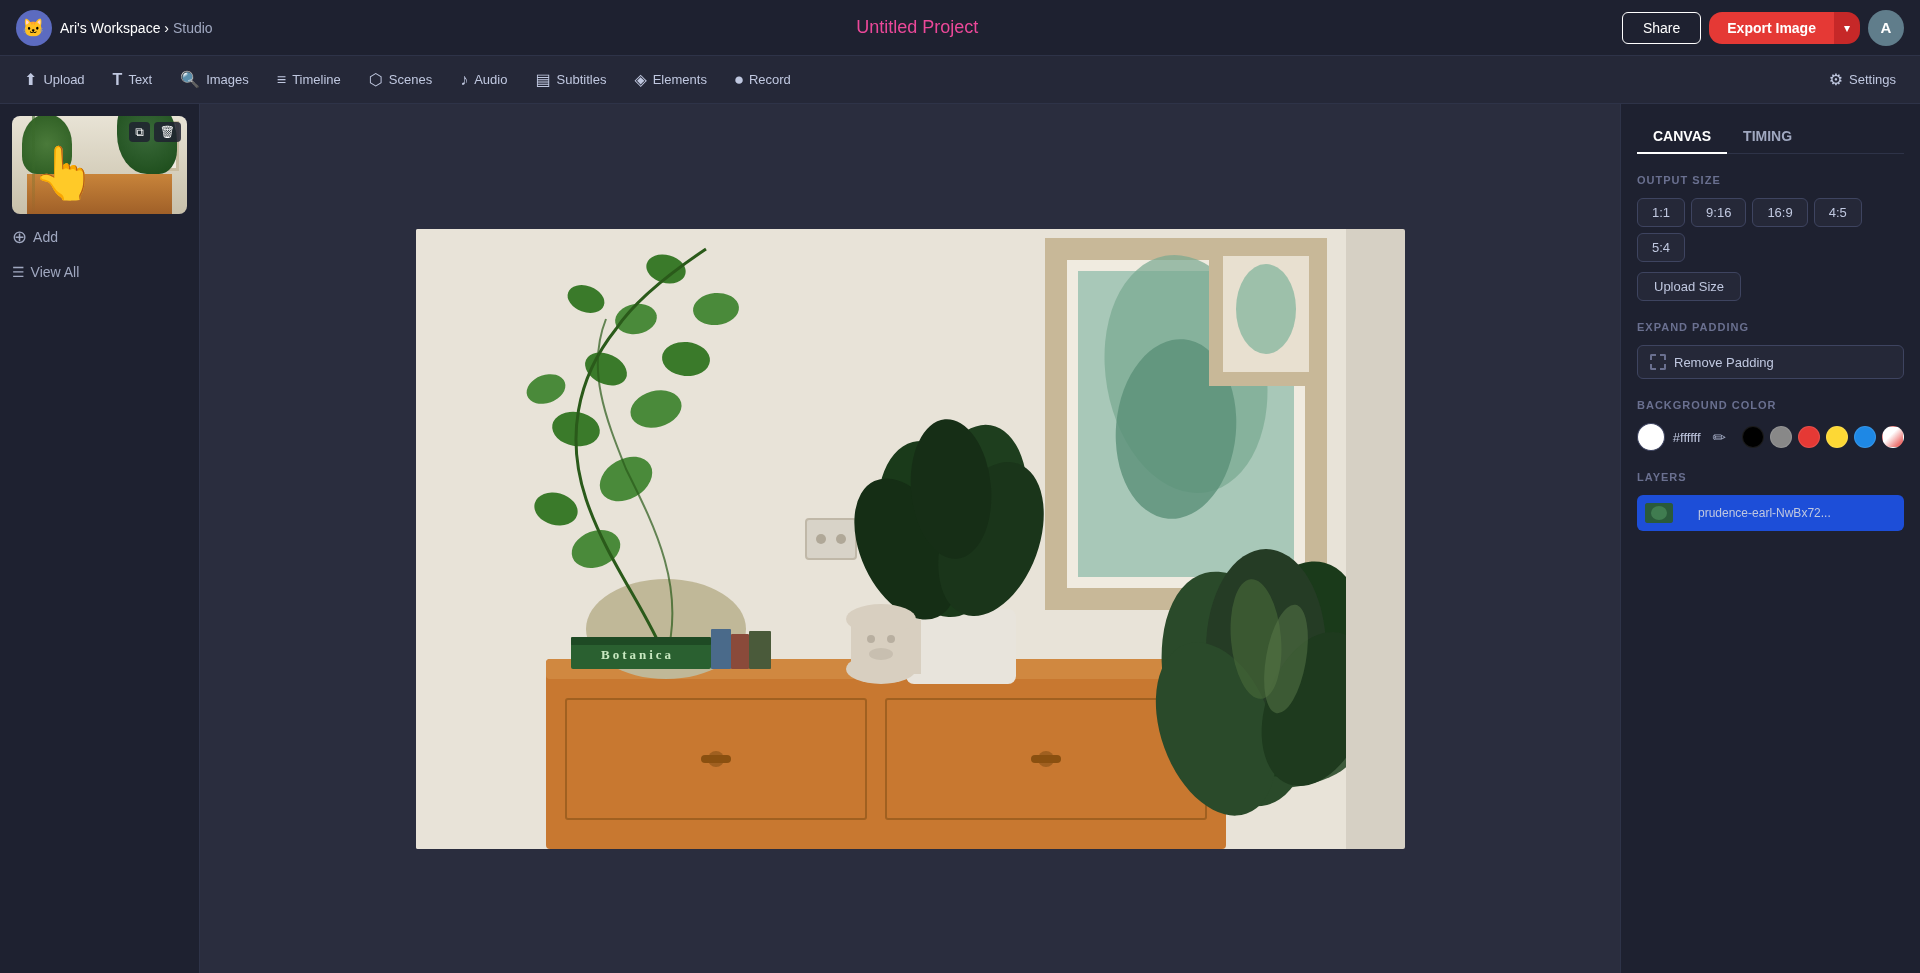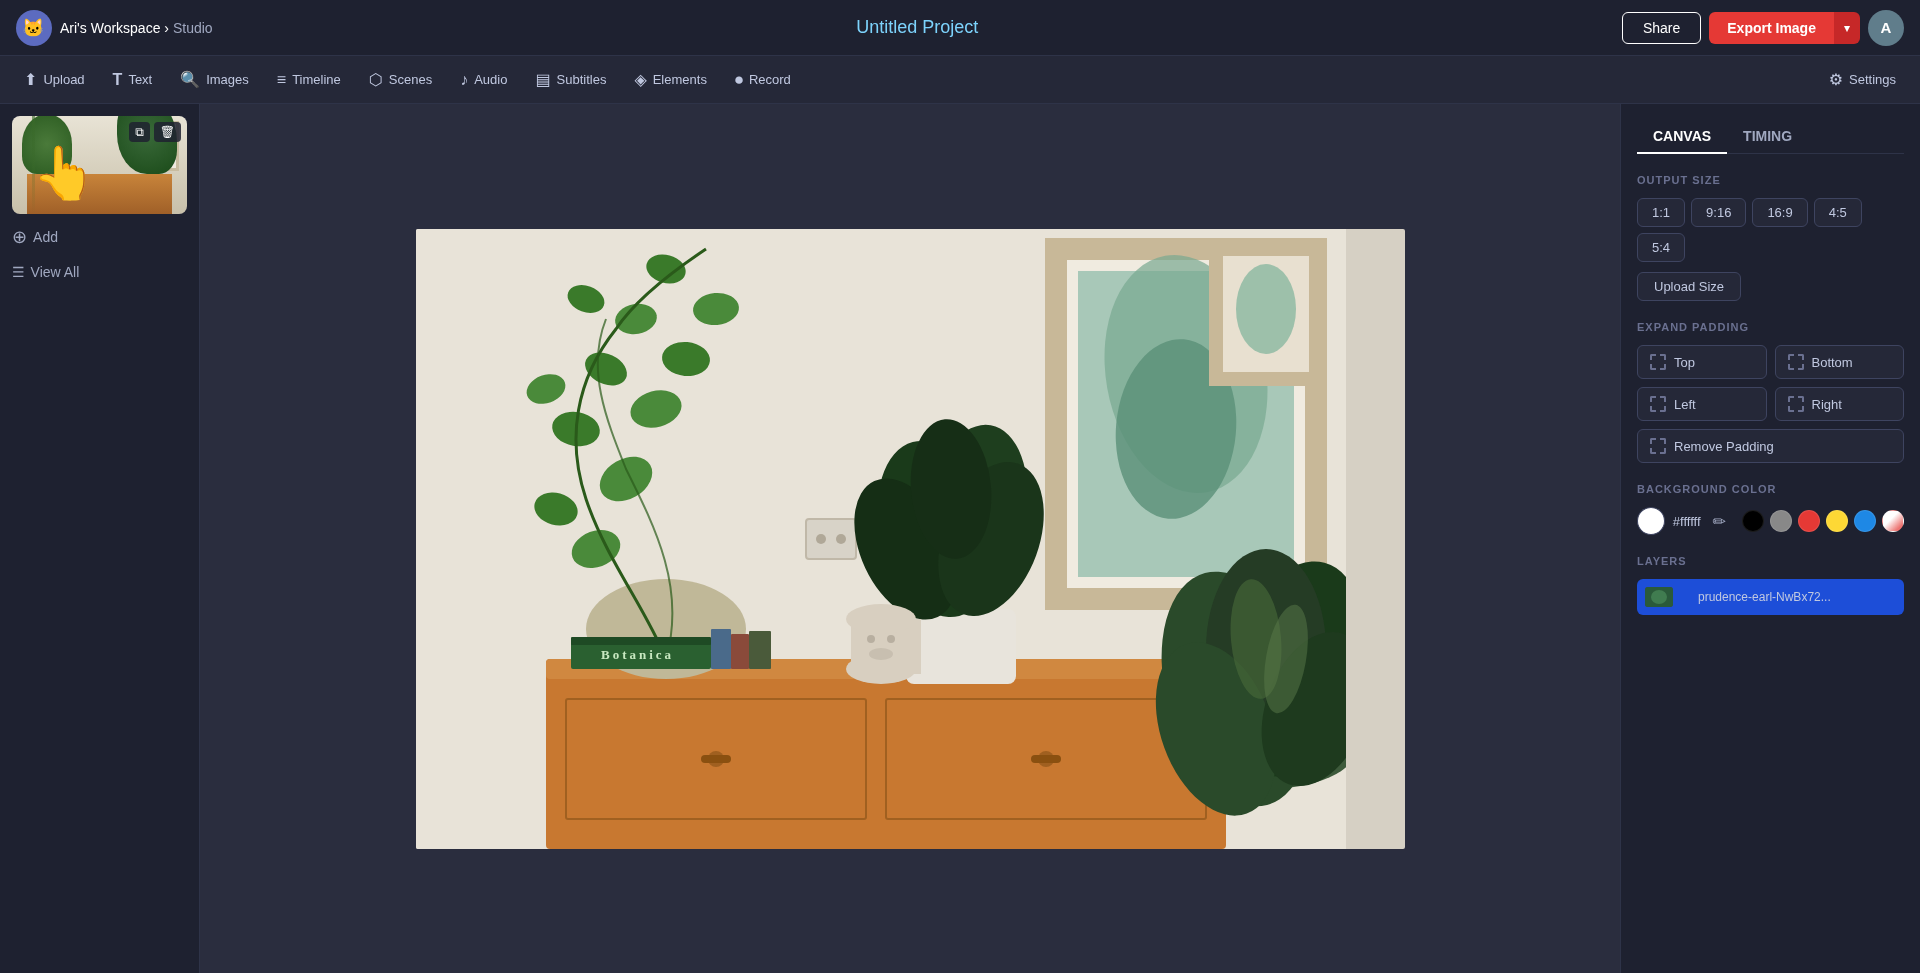--- a/index.html
+++ b/index.html
@@ -8,24 +8,24 @@
     
     .top-bar {
       display: flex; align-items: center; height: 56px;
       background: #1e2130; border-bottom: 1px solid #2e3348;
       padding: 0 16px; gap: 12px;
     }
     .workspace-info { display: flex; align-items: center; gap: 8px; }
     .avatar { width: 36px; height: 36px; border-radius: 50%; background: #5c6bc0; display: flex; align-items: center; justify-content: center; font-size: 18px; }
     .breadcrumb { color: #a0a8c0; font-size: 14px; }
     .breadcrumb span { color: #fff; }
-    .project-title { flex: 1; text-align: center; color: #7dd3fc; font-size: 18px; }
+    .project-title { flex: 1; text-align: center; color: #ec4899; font-size: 18px; }
     .top-actions { display: flex; align-items: center; gap: 8px; margin-left: auto; }
     .share-btn { background: transparent; color: #fff; border: 1.5px solid #fff; border-radius: 6px; padding: 7px 20px; cursor: pointer; font-size: 14px; font-weight: 500; }
-    .export-btn-wrap { display: flex; border-radius: 6px; overflow: hidden; }
+    .export-btn-wrap { display: flex; border-radius: 13px; overflow: hidden; }
     .export-btn { background: #e53935; color: #fff; border: none; padding: 8px 18px; cursor: pointer; font-size: 14px; font-weight: 600; }
     .export-chevron { background: #c62828; color: #fff; border: none; padding: 8px 10px; cursor: pointer; font-size: 12px; }
     .user-avatar { width: 36px; height: 36px; border-radius: 50%; background: #607d8b; display: flex; align-items: center; justify-content: center; font-size: 15px; font-weight: 600; }
 
     
     .toolbar {
       display: flex; align-items: center; height: 48px;
       background: #252838; border-bottom: 1px solid #2e3348;
       padding: 0 12px; gap: 4px;
     }
@@ -302,38 +302,20 @@
         <button class="size-btn">9:16</button>
         <button class="size-btn">16:9</button>
         <button class="size-btn">4:5</button>
         <button class="size-btn">5:4</button>
       </div>
       <button class="custom-size-btn">Upload Size</button>
     </div>
 
     <div class="padding-section">
       <div class="section-label">EXPAND PADDING</div>
-      <div class="padding-grid">
-        <button class="padding-btn">
-          <div class="padding-icon"></div>
-          <span>Top</span>
-        </button>
-        <button class="padding-btn">
-          <div class="padding-icon"></div>
-          <span>Bottom</span>
-        </button>
-        <button class="padding-btn">
-          <div class="padding-icon"></div>
-          <span>Left</span>
-        </button>
-        <button class="padding-btn">
-          <div class="padding-icon"></div>
-          <span>Right</span>
-        </button>
-      </div>
       <button class="remove-padding-btn">
         <div class="padding-icon"></div>
         <span>Remove Padding</span>
       </button>
     </div>
 
     <div class="bg-color-section">
       <div class="section-label">BACKGROUND COLOR</div>
       <div class="color-row">
         <div class="color-preview"></div>

